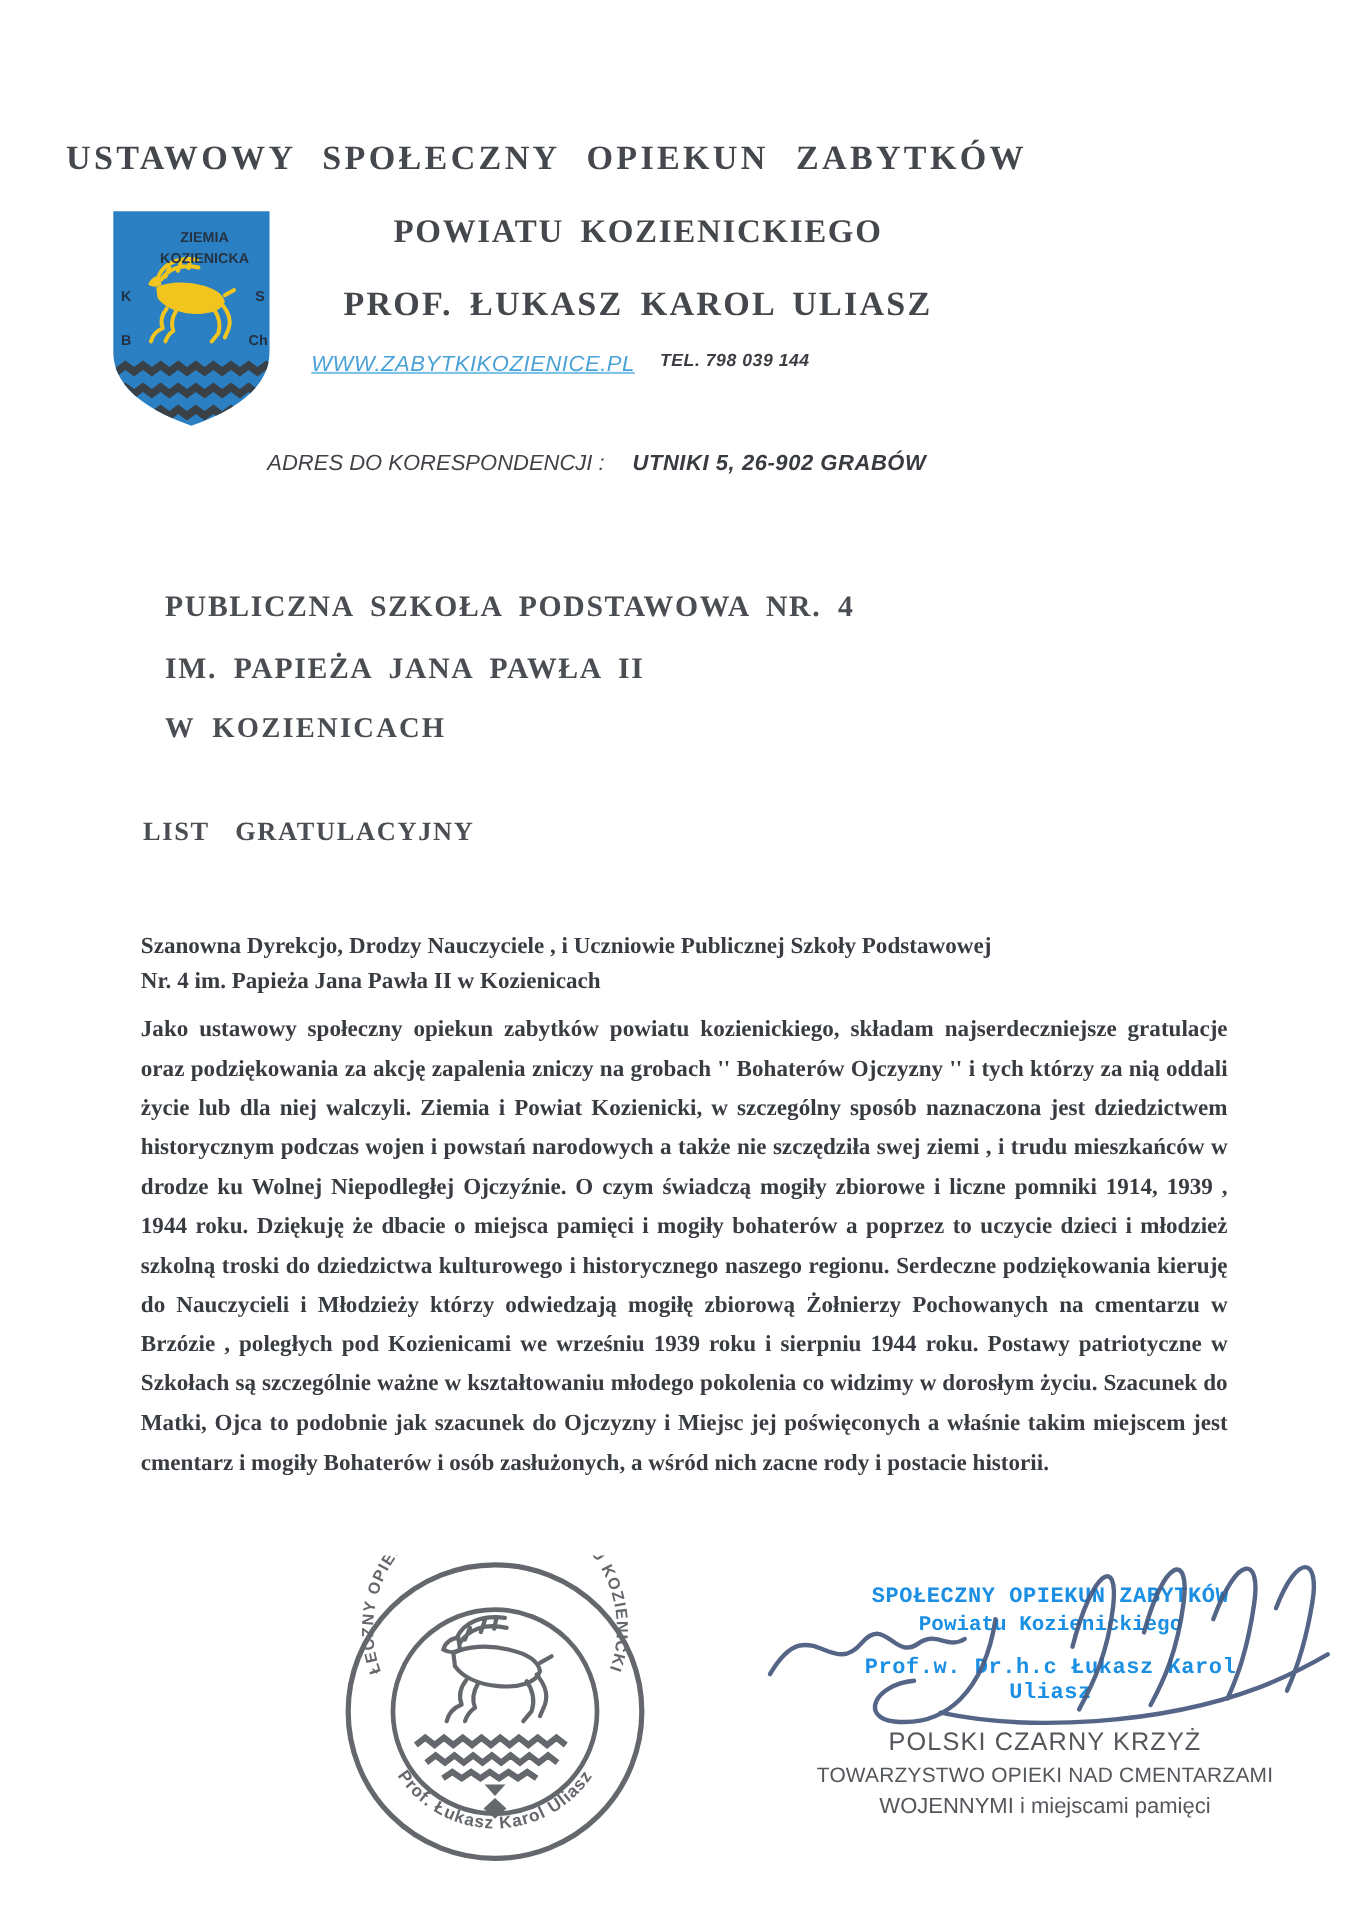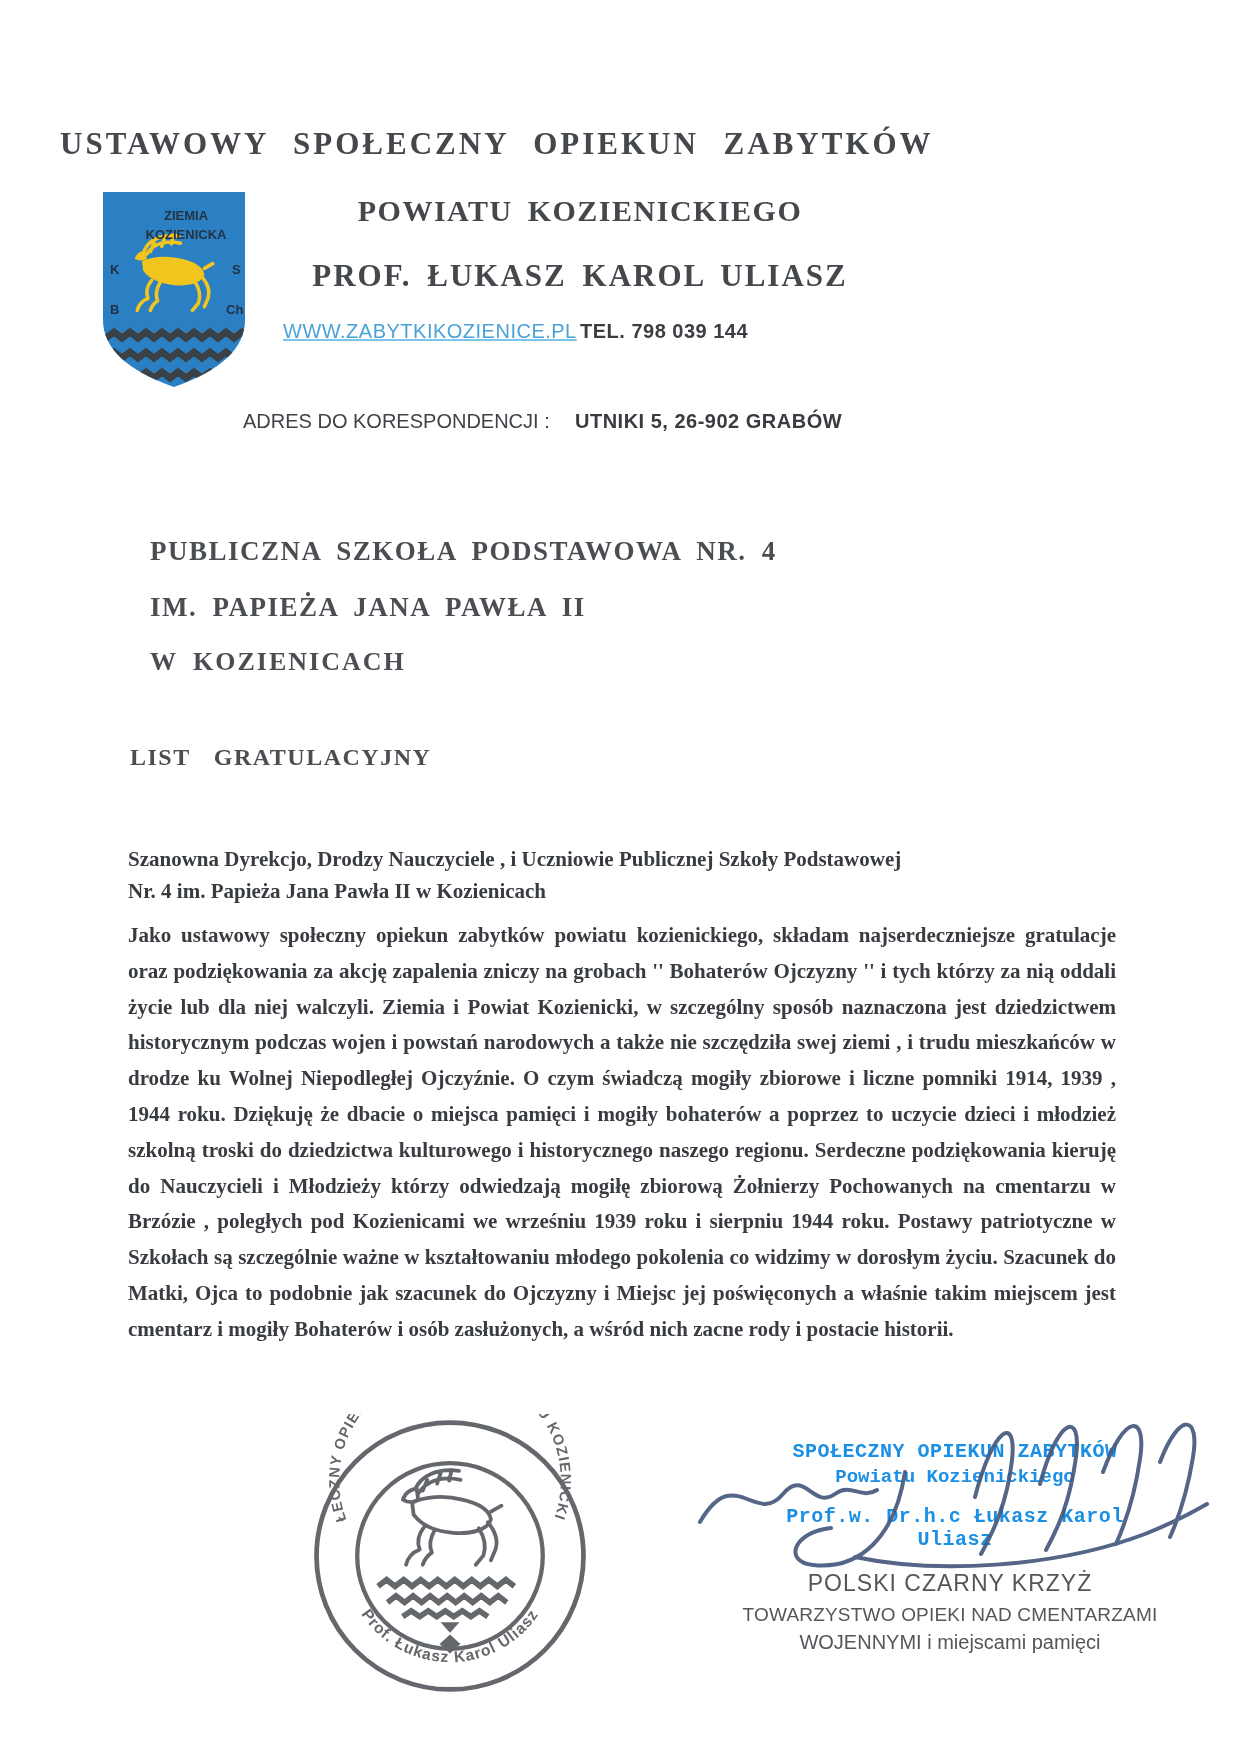--- a/index.html
+++ b/index.html
@@ -19,26 +19,26 @@
   .h-line2{
     left:160px; top:194px; width:840px; text-align:center;
     font-size:30px; font-weight:bold; letter-spacing:1.5px; word-spacing:6px;
     color:#44484d;
   }
   .h-line3{
     left:160px; top:258px; width:840px; text-align:center;
     font-size:31px; font-weight:bold; letter-spacing:2px; word-spacing:6px;
     color:#44484d;
   }
-  .contact{font-family:"Liberation Sans","DejaVu Sans",sans-serif;}
+  .contact{font-family:"Liberation Sans","DejaVu Sans",sans-serif;font-style:italic;}
   .www{
     left:283px; top:320px; font-size:20px; letter-spacing:0.5px;
     color:#4aa2d6; text-decoration:underline; text-decoration-color:#7fc3e8;
   }
-  .tel{left:580px; top:320px; font-size:20px; font-weight:bold; color:#3a3d41; letter-spacing:0.5px;}
+  .tel{left:600px; top:320px; font-size:16px; font-weight:bold; color:#3a3d41; letter-spacing:0.5px;}
   .email-row{left:288px; top:366px; font-size:20px; color:#3f4246;}
   .email-label{margin-right:14px;}
   .adres-label{left:243px; top:410px; font-size:20px; color:#3f4246;}
   .adres-value{left:575px; top:410px; font-size:20px; font-weight:bold; color:#383b3f; letter-spacing:0.5px;}
   
   .coa{left:98px; top:188px;}
   
   .rcp{left:150px; width:900px; text-align:left; font-weight:bold; color:#4a4e53;}
   .rcp1{top:536px; font-size:27px; letter-spacing:1.5px; word-spacing:7px;}
   .rcp2{top:592px; font-size:27px; letter-spacing:1.5px; word-spacing:7px;}

